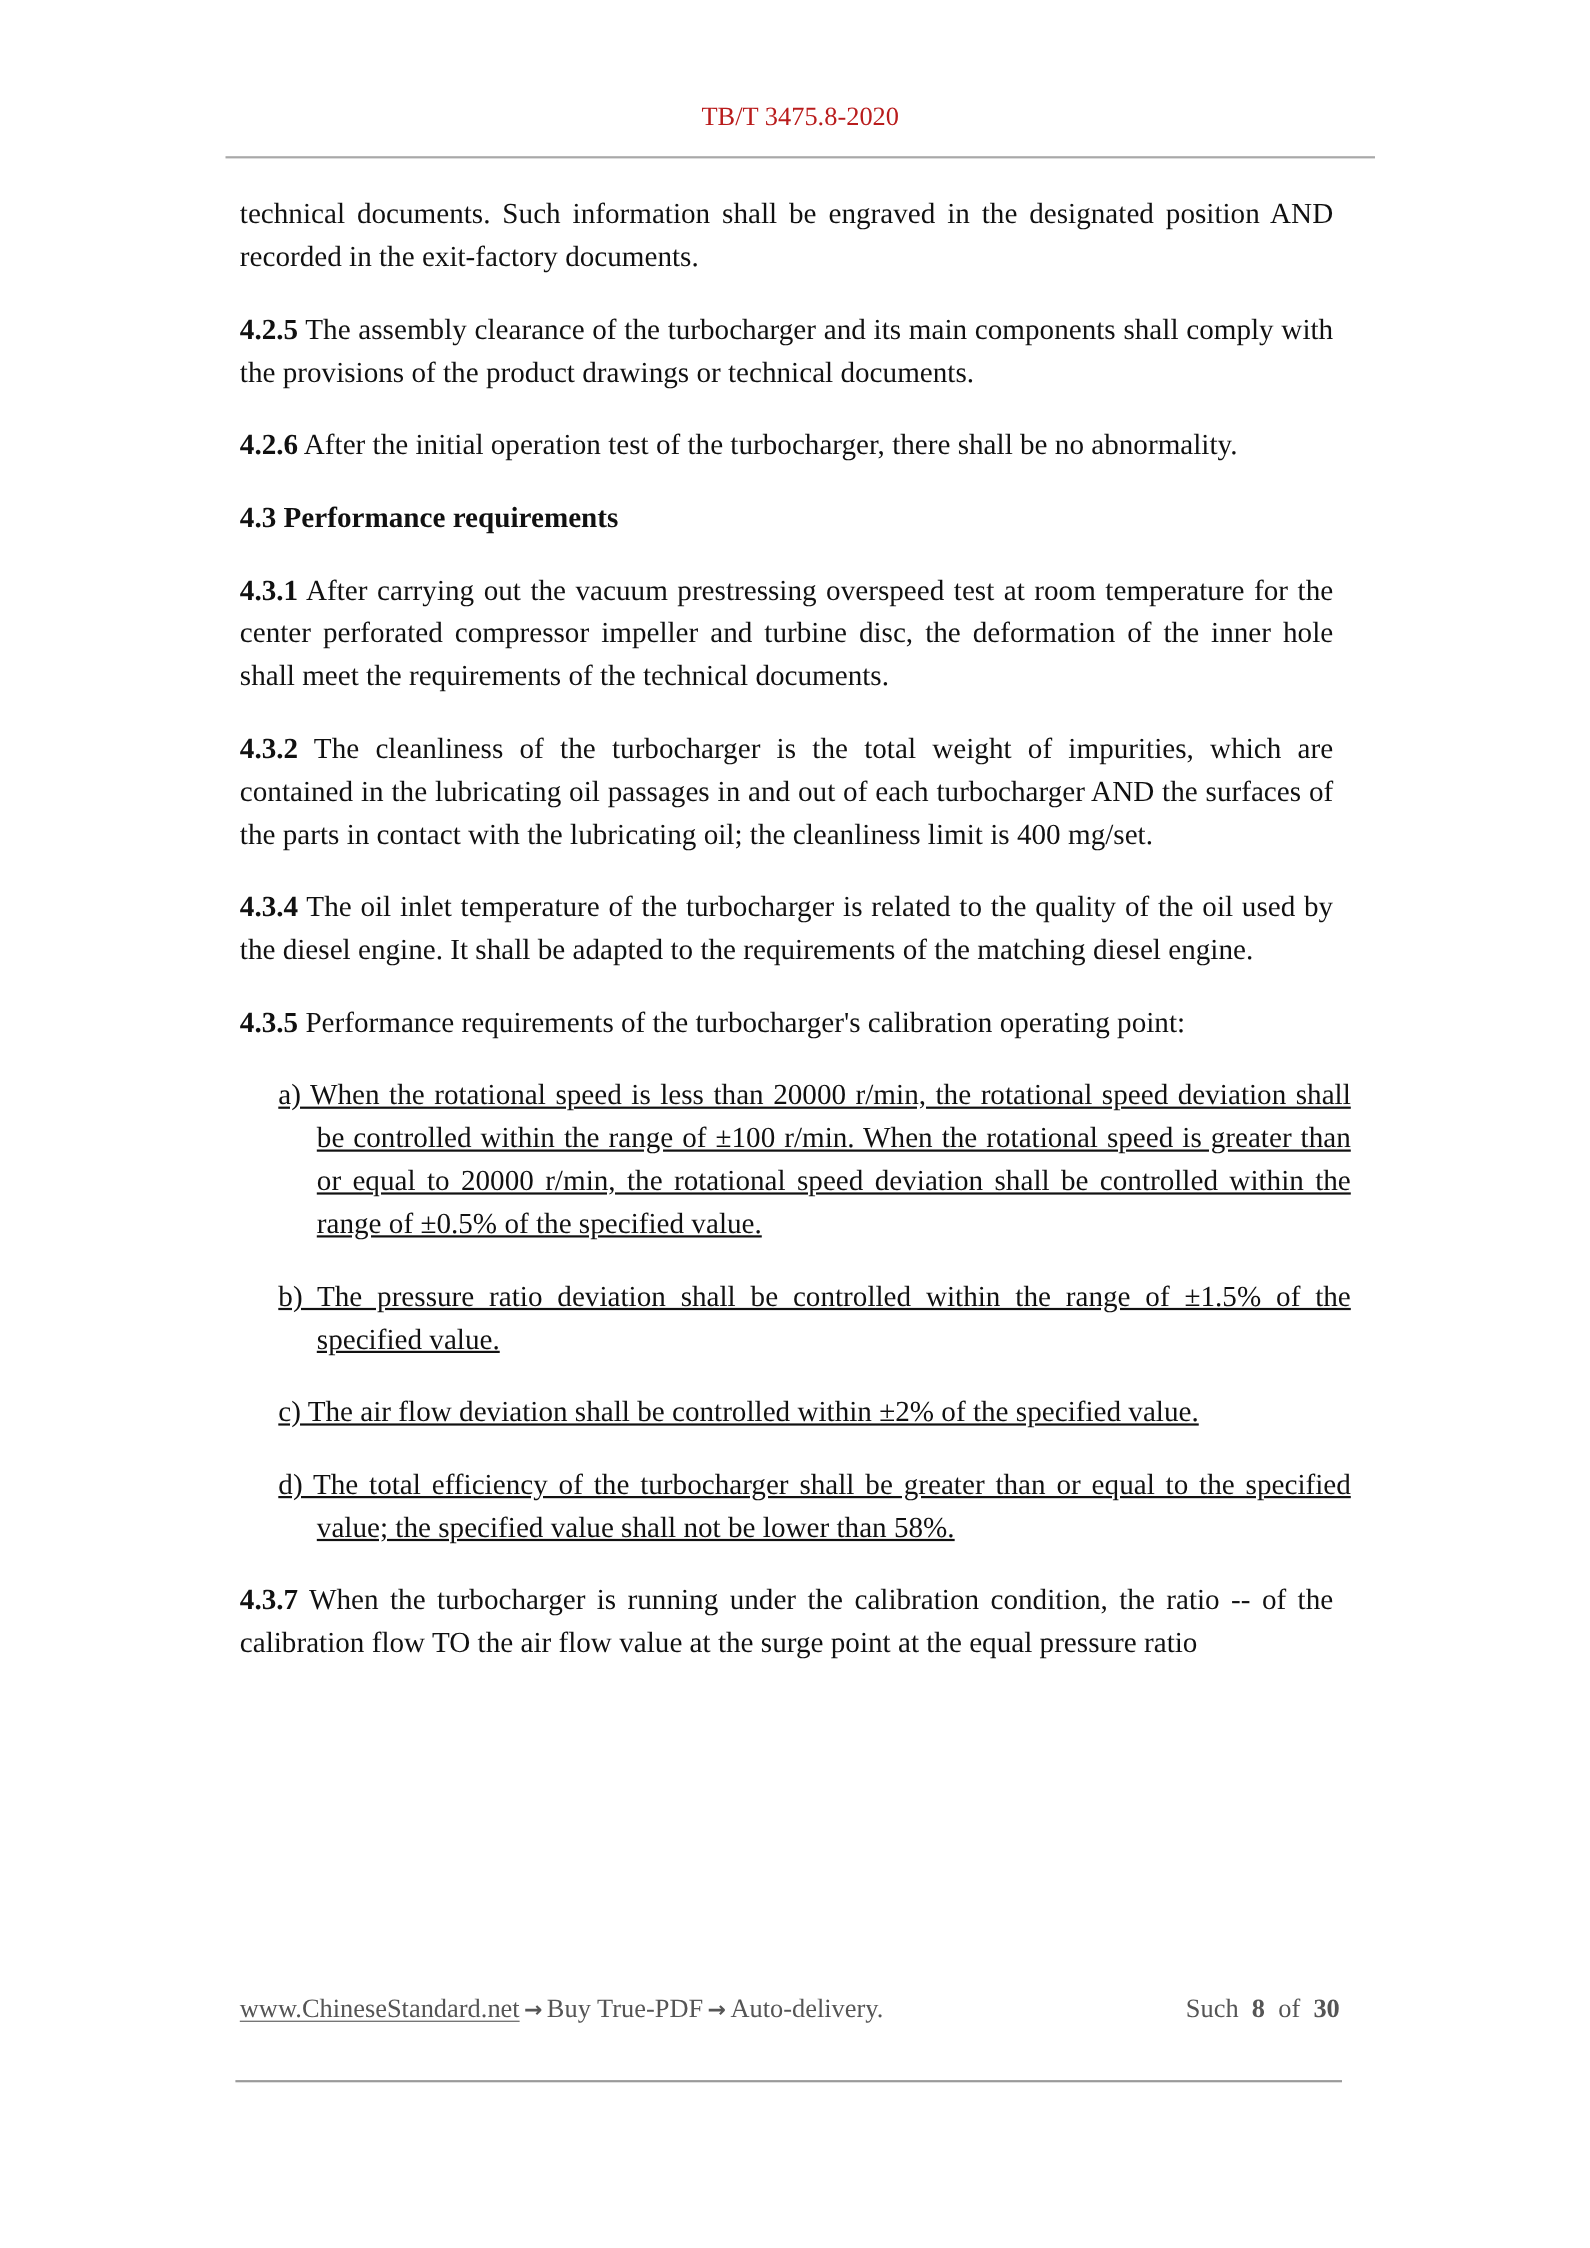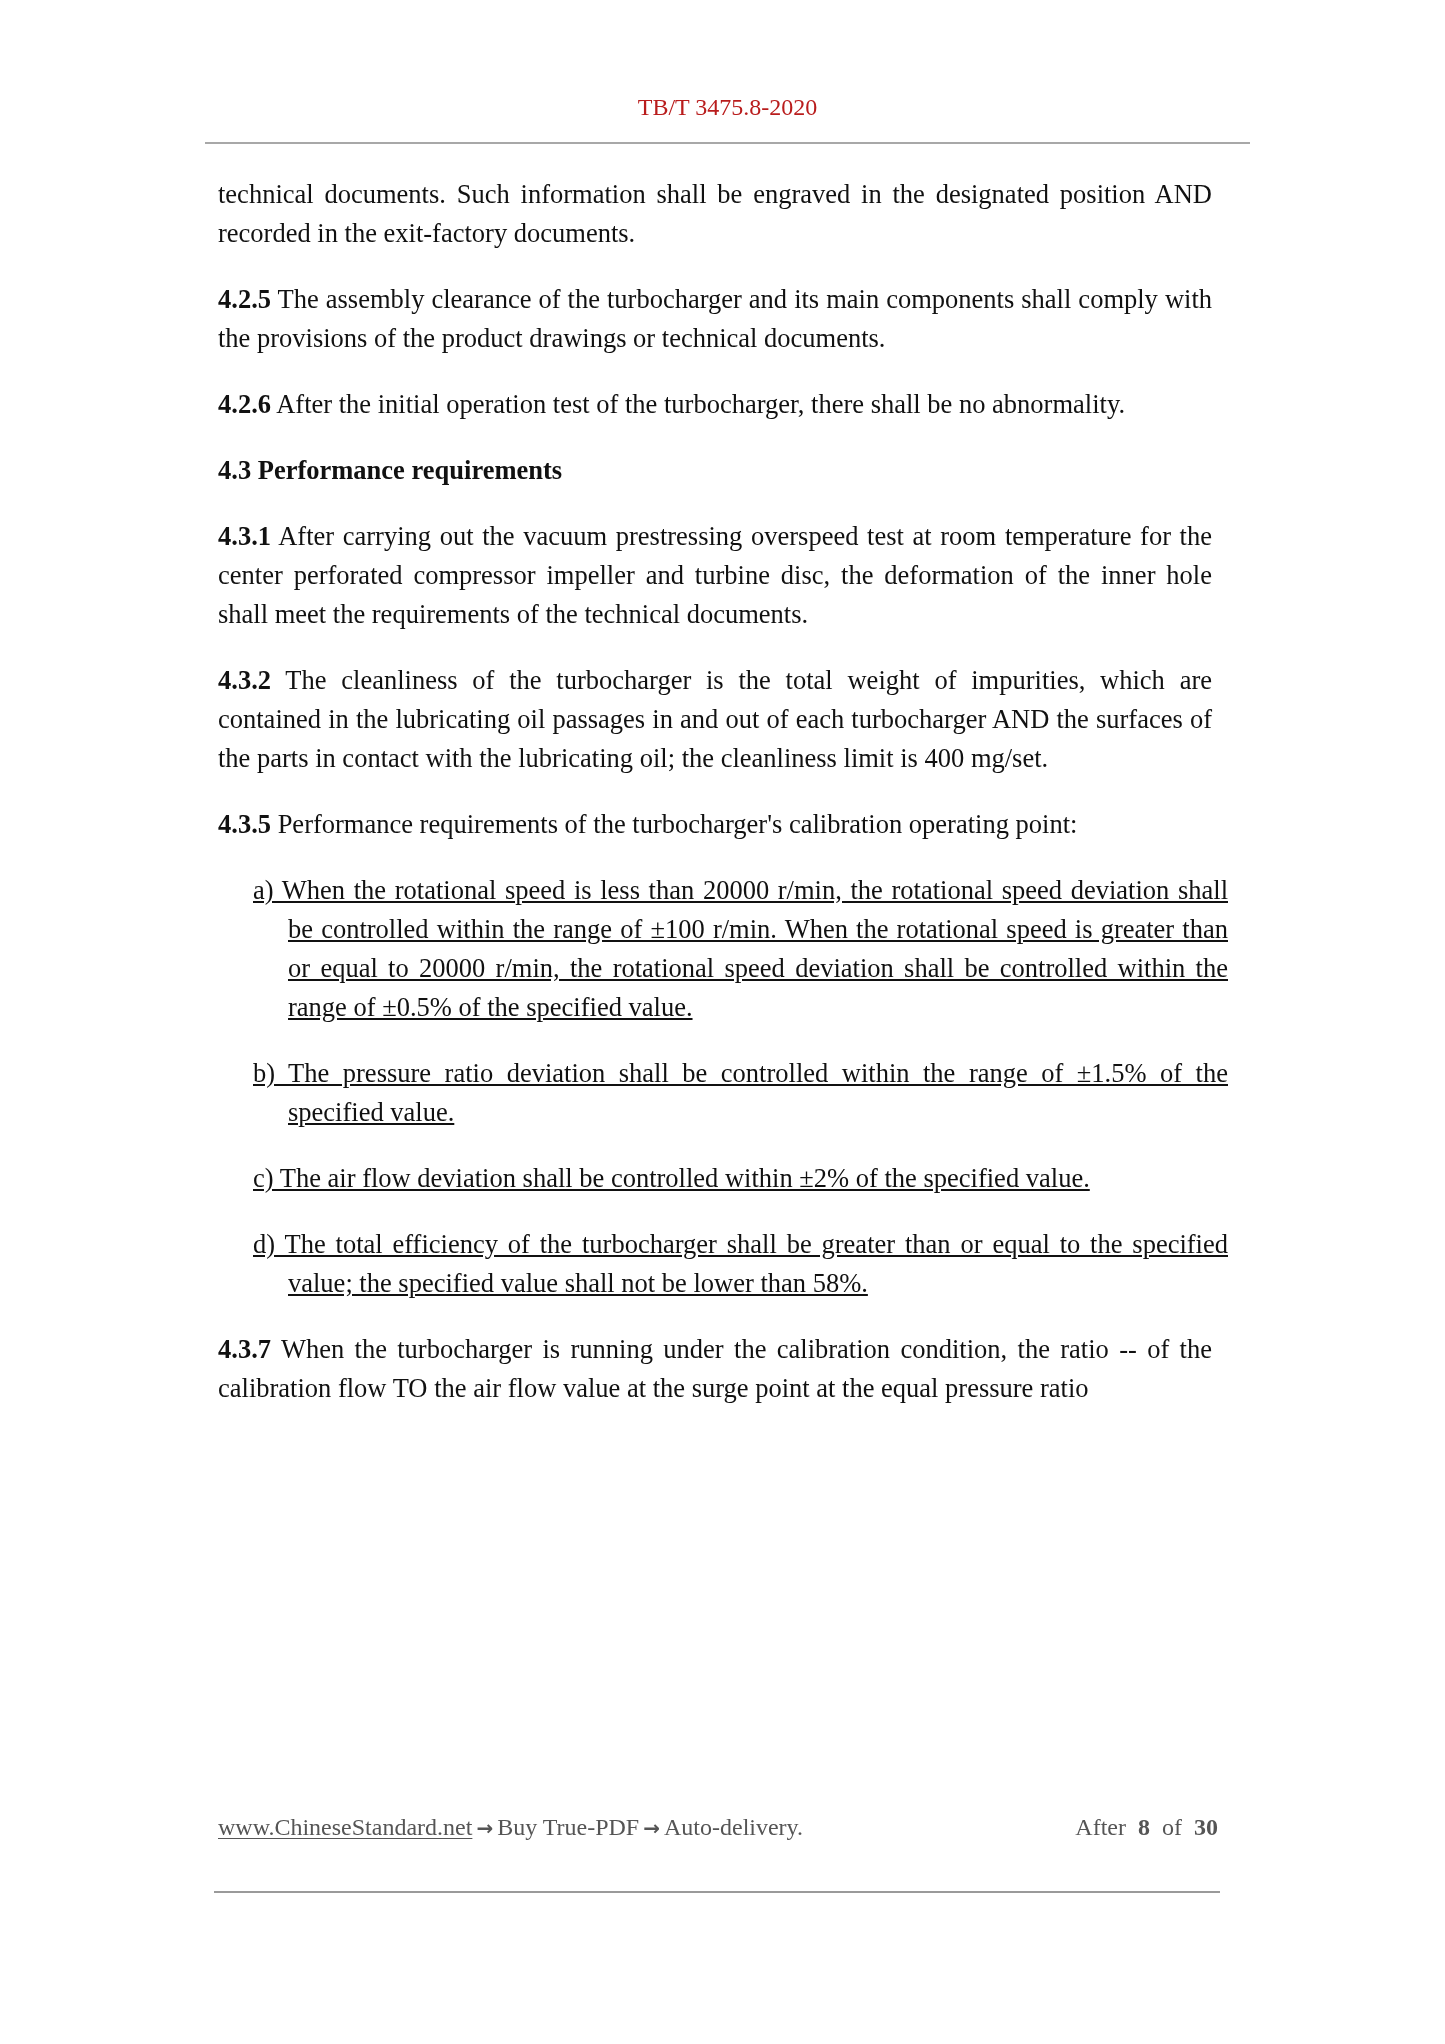--- a/index.html
+++ b/index.html
@@ -113,32 +113,33 @@
 
   <p class="para"><span class="num">4.2.6</span><span> After the initial operation test of the turbocharger, there shall be no abnormality.</span></p>
 
   <p class="heading">4.3 Performance requirements</p>
 
   <p class="para"><span class="num">4.3.1</span><span> After carrying out the vacuum prestressing overspeed test at room temperature for the center perforated compressor impeller and turbine disc, the deformation of the inner hole shall meet the requirements of the technical documents.</span></p>
 
   <p class="para"><span class="num">4.3.2</span><span> The cleanliness of the turbocharger is the total weight of impurities, which are contained in the lubricating oil passages in and out of each turbocharger AND the surfaces of the parts in contact with the lubricating oil; the cleanliness limit is 400 mg/set.</span></p>
 
 
+  <p class="para"><span class="num">4.3.4</span><span> The oil inlet temperature of the turbocharger is related to the quality of the oil used by the diesel engine. It shall be adapted to the requirements of the matching diesel engine.</span></p>
 
   <p class="para"><span class="num">4.3.5</span><span> Performance requirements of the turbocharger's calibration operating point:</span></p>
 
   <ul class="list">
     <li class="list-item">a) When the rotational speed is less than 20000 r/min, the rotational speed deviation shall be controlled within the range of ±100 r/min. When the rotational speed is greater than or equal to 20000 r/min, the rotational speed deviation shall be controlled within the range of ±0.5% of the specified value.</li>
     <li class="list-item">b) The pressure ratio deviation shall be controlled within the range of ±1.5% of the specified value.</li>
     <li class="list-item">c) The air flow deviation shall be controlled within ±2% of the specified value.</li>
     <li class="list-item">d) The total efficiency of the turbocharger shall be greater than or equal to the specified value; the specified value shall not be lower than 58%.</li>
   </ul>
 
 
   <p class="para"><span class="num">4.3.7</span><span> When the turbocharger is running under the calibration condition, the ratio -- of the calibration flow TO the air flow value at the surge point at the equal pressure ratio</span></p>
 </div>
 
 <div class="rule bottom"></div>
 
 <div class="footer">
   <a class="footer-link">www.ChineseStandard.net</a><span class="footer-arrow">→</span><span>Buy True-PDF</span><span class="footer-arrow">→</span><span>Auto-delivery.</span>
-  <span class="page-number"><span>After</span> <b>8</b> <span>of</span> <b>30</b></span>
+  <span class="page-number"><span>Such</span> <b>8</b> <span>of</span> <b>30</b></span>
 </div>
 
 </body></html>

